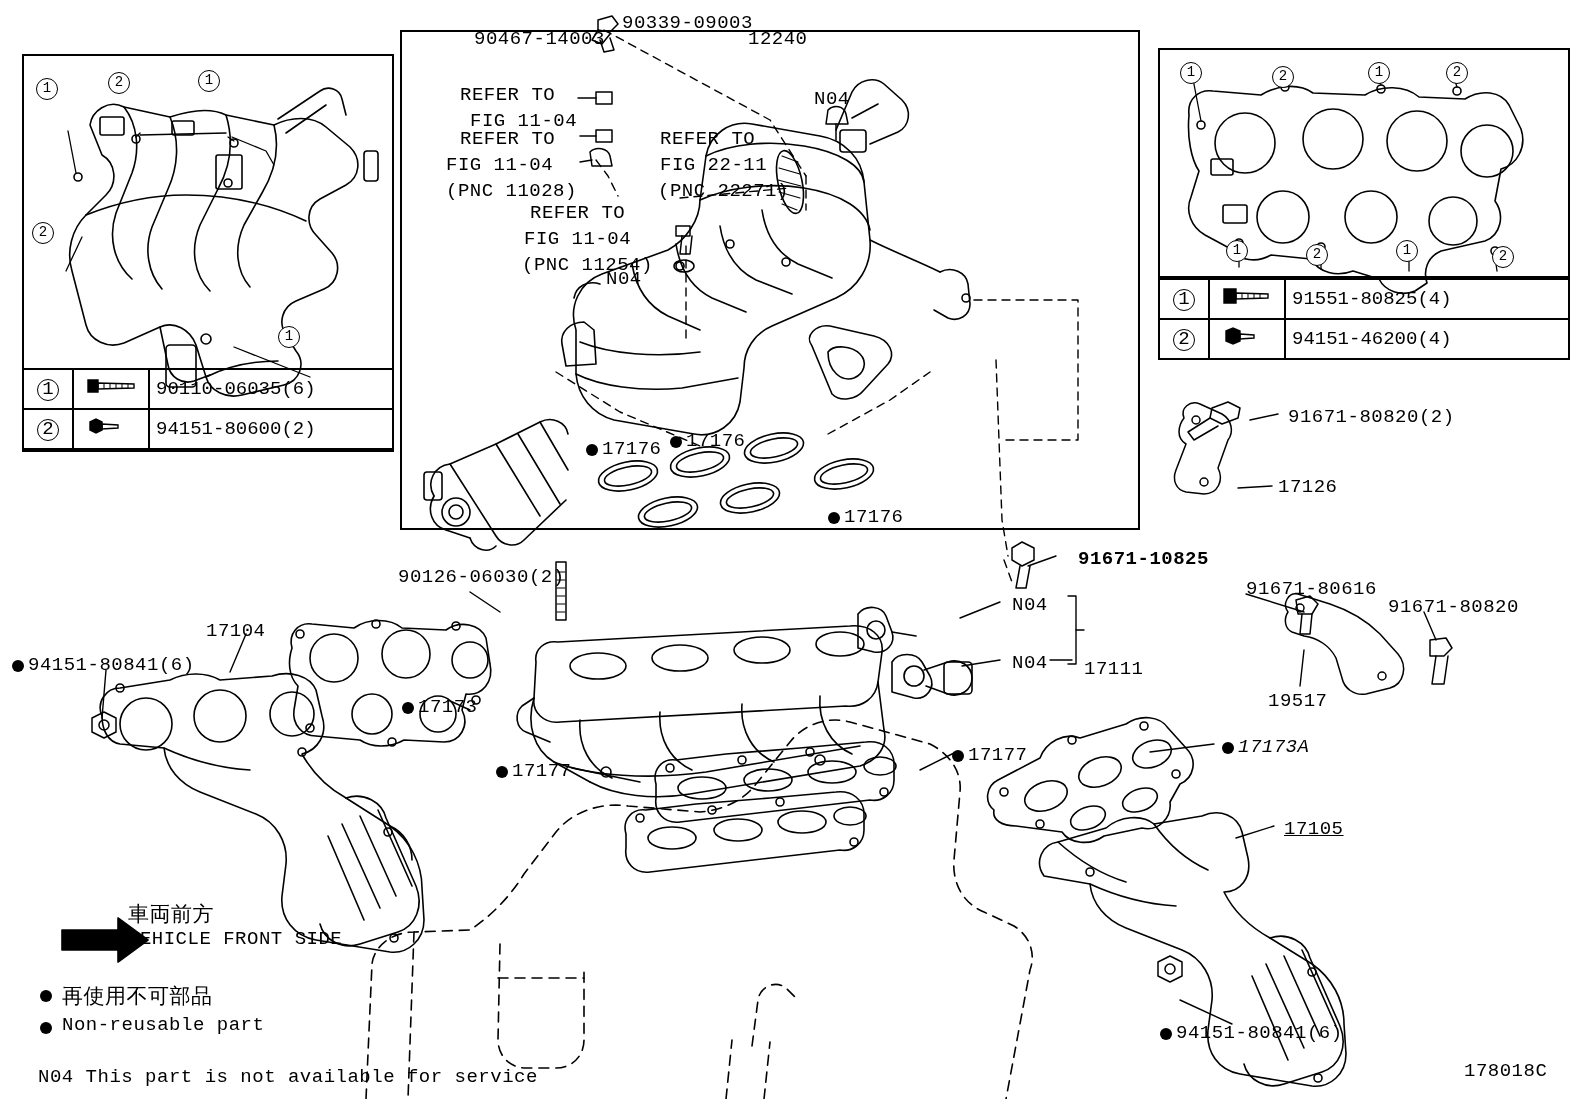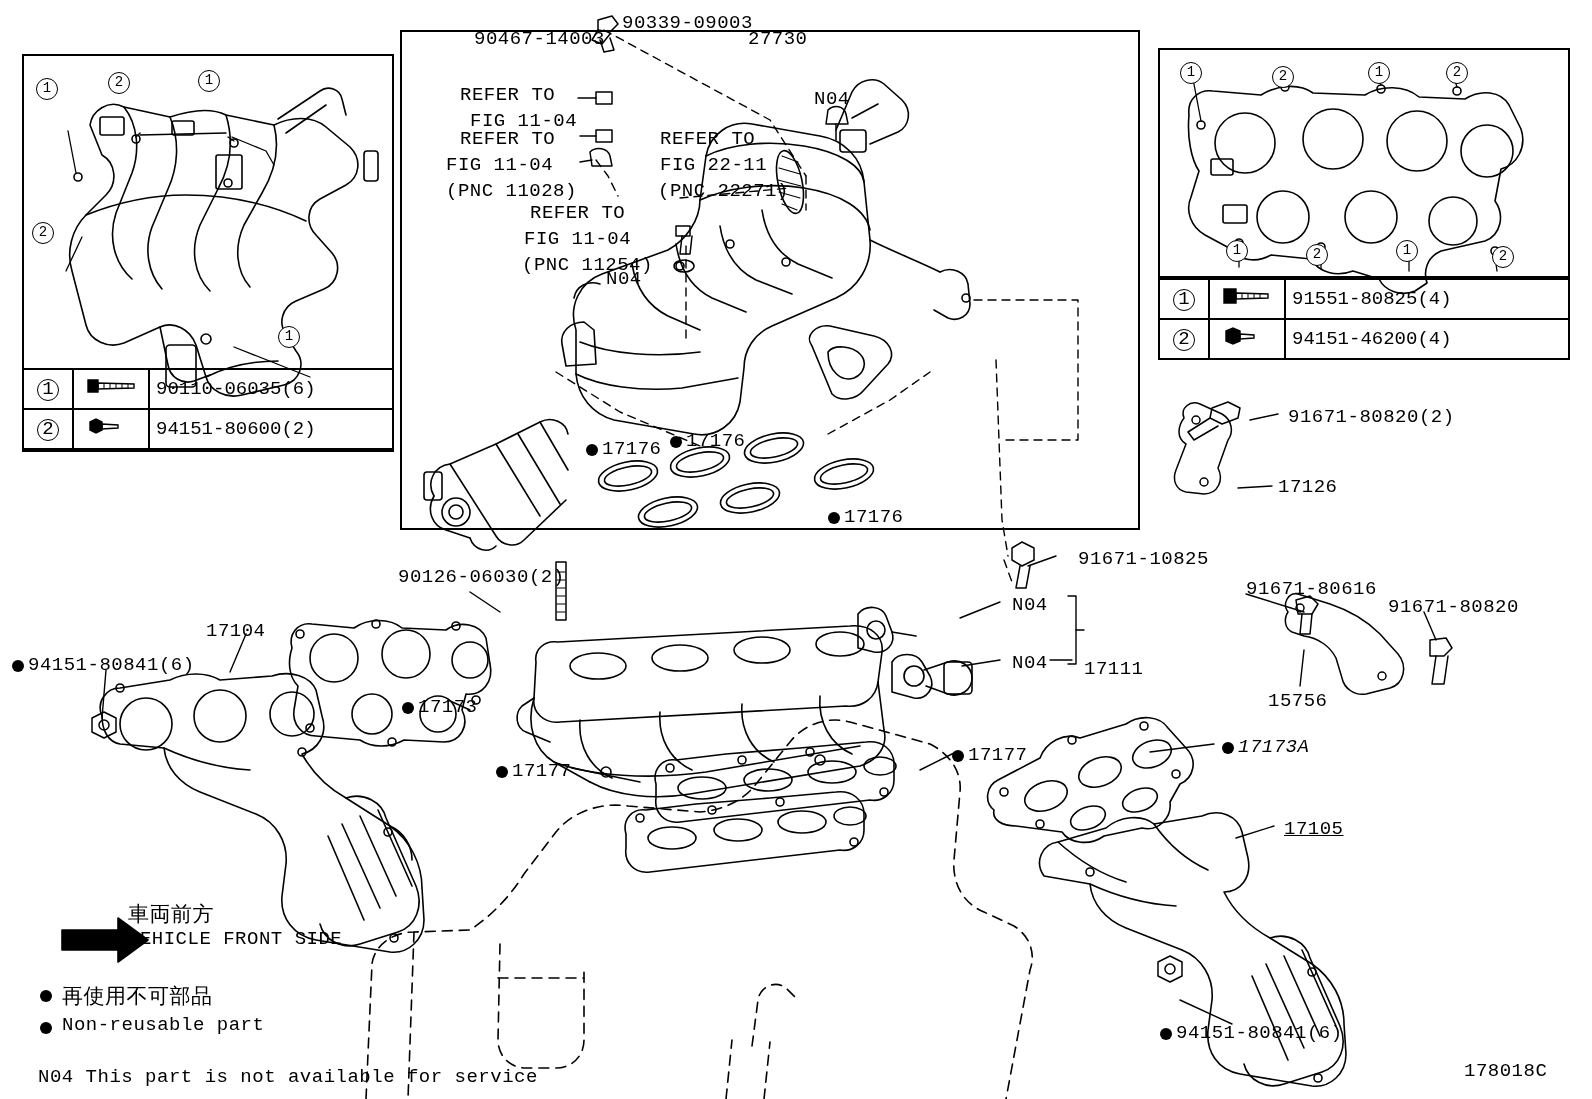--- a/index.html
+++ b/index.html
@@ -542,21 +542,21 @@
             <path d="M6,5 L13,2 L20,5 L20,15 L13,18 L6,15 Z" fill="#000"></path>
             <path d="M20,8 L34,9 L34,12 L20,13 Z"></path>
           </g>
         </svg>
       </td>
       <td>94151-46200(4)</td>
     </tr>
   </tbody>
     </table>
 
-  <div class="lbl" style="left:748px; top:28px;">27730</div>
+  <div class="lbl" style="left:748px; top:28px;">12240</div>
   <div class="lbl" style="left:474px; top:28px;">90467-14003</div>
   <div class="lbl" style="left:622px; top:12px;">90339-09003</div>
   <div class="lbl" style="left:814px; top:88px;">N04</div>
   <div class="lbl" style="left:606px; top:268px;">N04</div>
 
   <div style="position:absolute; left:460px; top:84px;">
     <div class="lbl" style="position:relative; left:0; top:0;">REFER TO</div>
     <div class="lbl" style="position:relative; left:10px; top:4px;">FIG 11-04</div>
   </div>
   <div style="position:absolute; left:446px; top:128px;">
@@ -577,24 +577,24 @@
 
   <div class="dot" style="left:586px; top:444px;"></div>
   <div class="lbl" style="left:602px; top:438px;">17176</div>
   <div class="dot" style="left:670px; top:436px;"></div>
   <div class="lbl" style="left:686px; top:430px;">17176</div>
   <div class="dot" style="left:828px; top:512px;"></div>
   <div class="lbl" style="left:844px; top:506px;">17176</div>
 
   <div class="lbl" style="left:1288px; top:406px;">91671-80820(2)</div>
   <div class="lbl" style="left:1278px; top:476px;">17126</div>
-  <div class="lbl" style="left:1078px; top:548px;">91671-10825</div>
+  <div class="lbl" style="left:1078px; top:548px;font-weight:bold;">91671-10825</div>
   <div class="lbl" style="left:1246px; top:578px;">91671-80616</div>
   <div class="lbl" style="left:1388px; top:596px;">91671-80820</div>
-  <div class="lbl" style="left:1268px; top:690px;">15756</div>
+  <div class="lbl" style="left:1268px; top:690px;">19517</div>
   <div class="lbl" style="left:1012px; top:594px;">N04</div>
   <div class="lbl" style="left:1012px; top:652px;">N04</div>
   <div class="lbl" style="left:1084px; top:658px;">17111</div>
   <div class="lbl" style="left:398px; top:566px;">90126-06030(2)</div>
   <div class="lbl" style="left:192px; top:620px;margin-left:14px;">17104</div>
 
   <div class="dot" style="left:12px; top:660px;"></div>
   <div class="lbl" style="left:28px; top:654px;">94151-80841(6)</div>
 
   <div class="dot" style="left:402px; top:702px;"></div>

